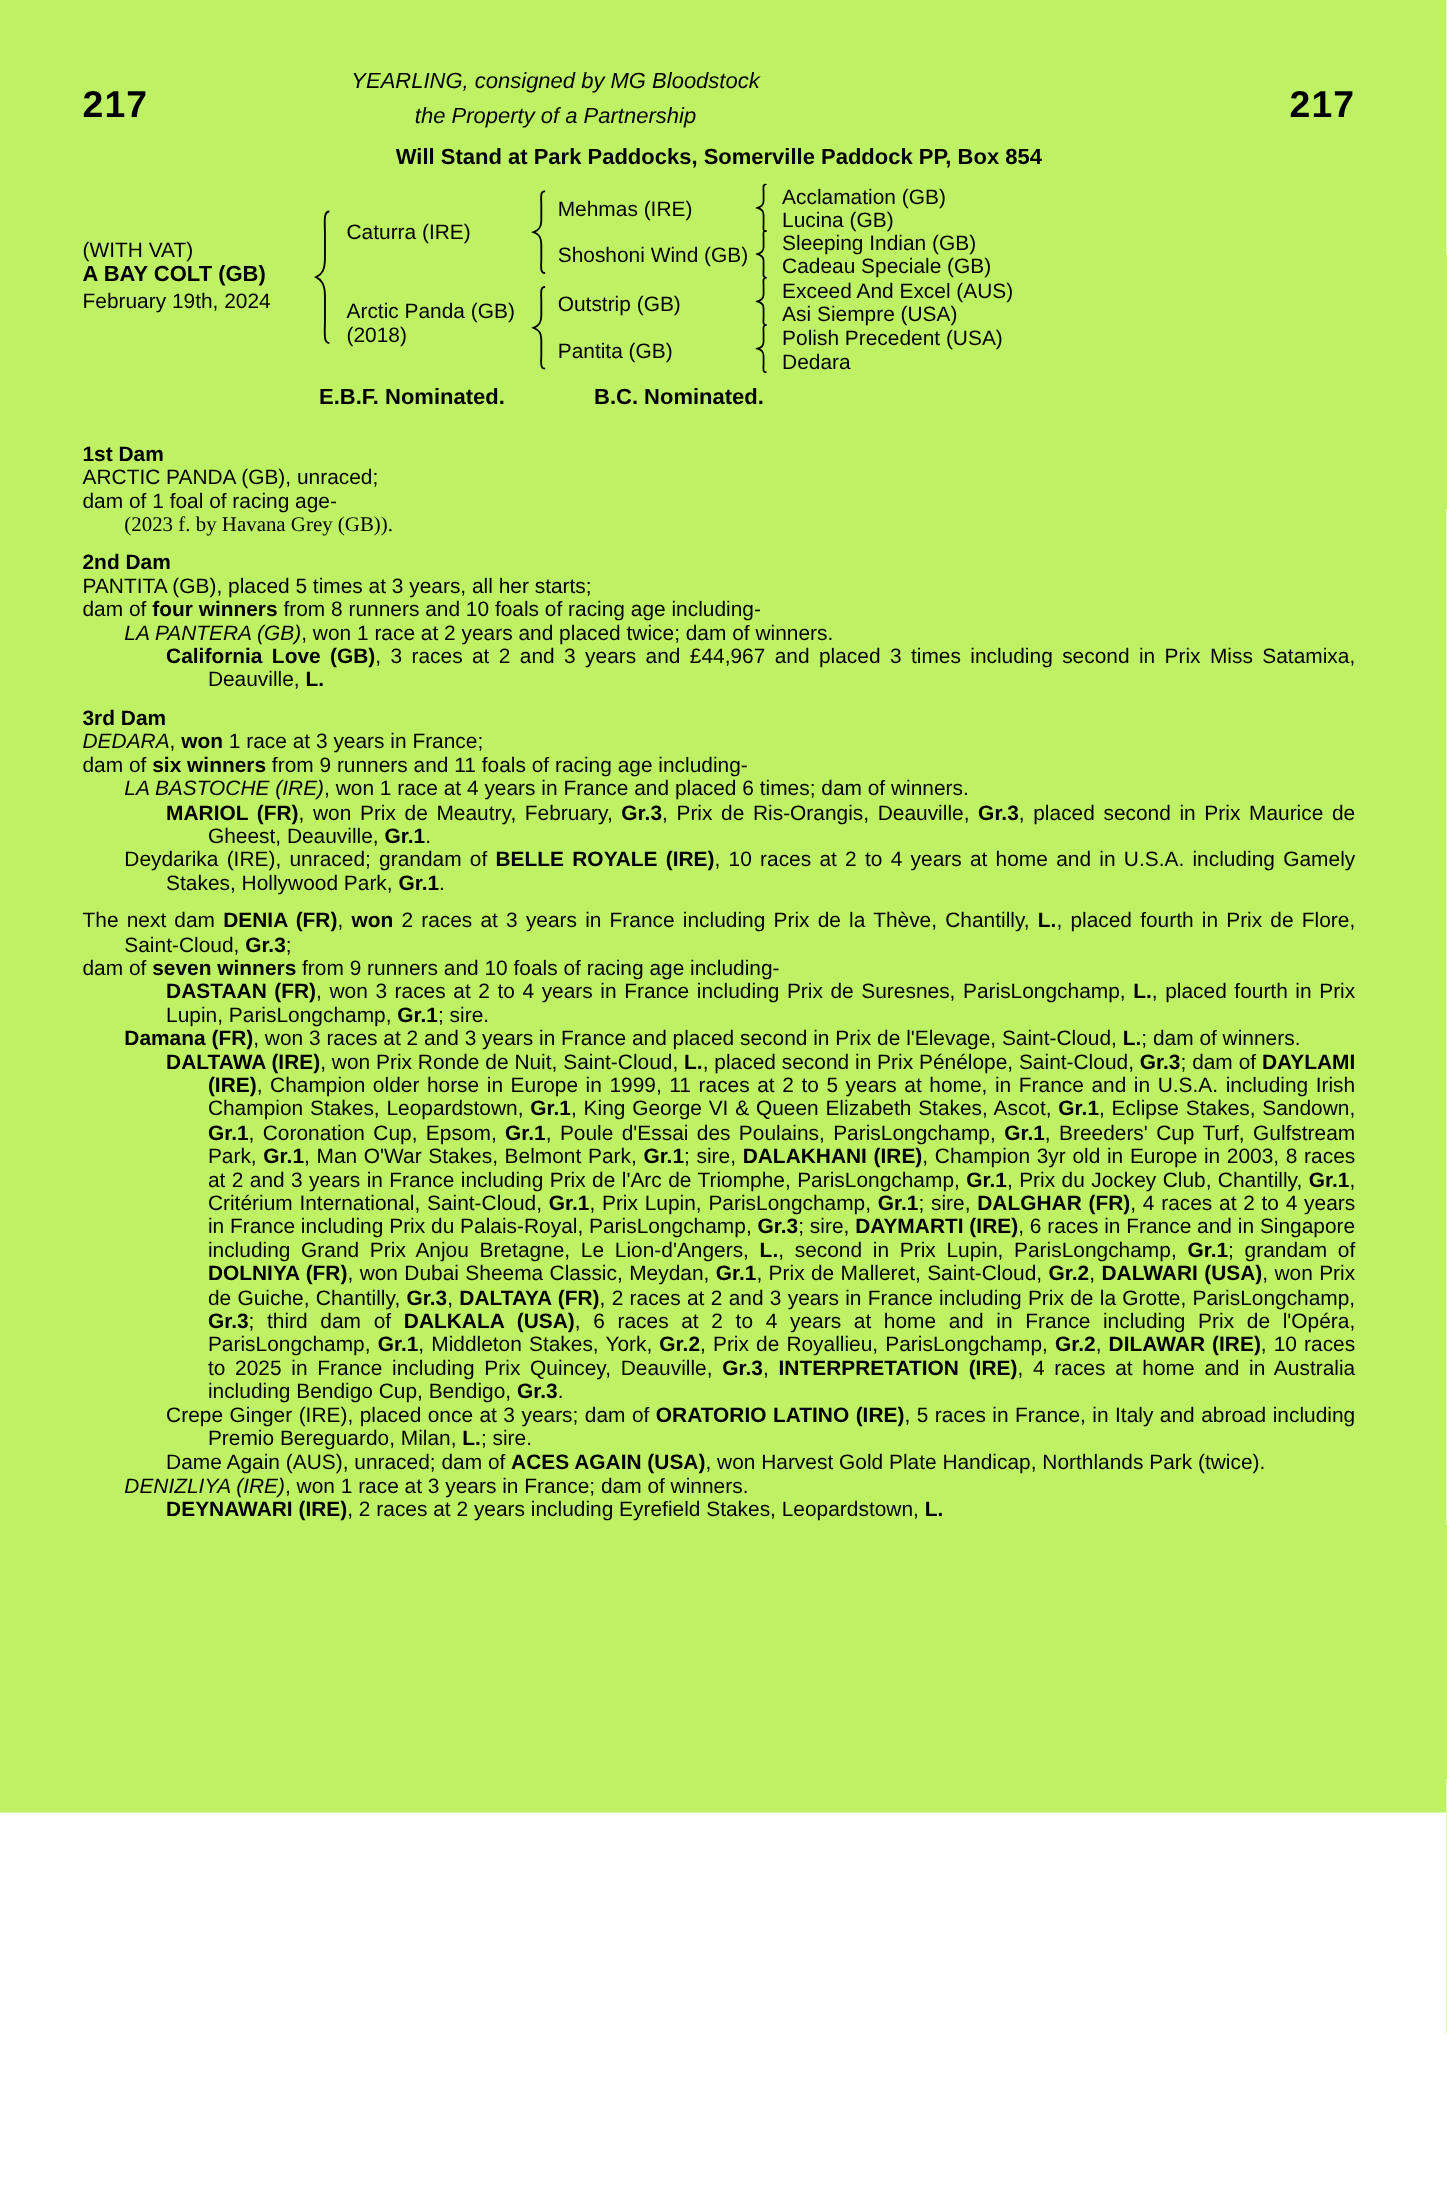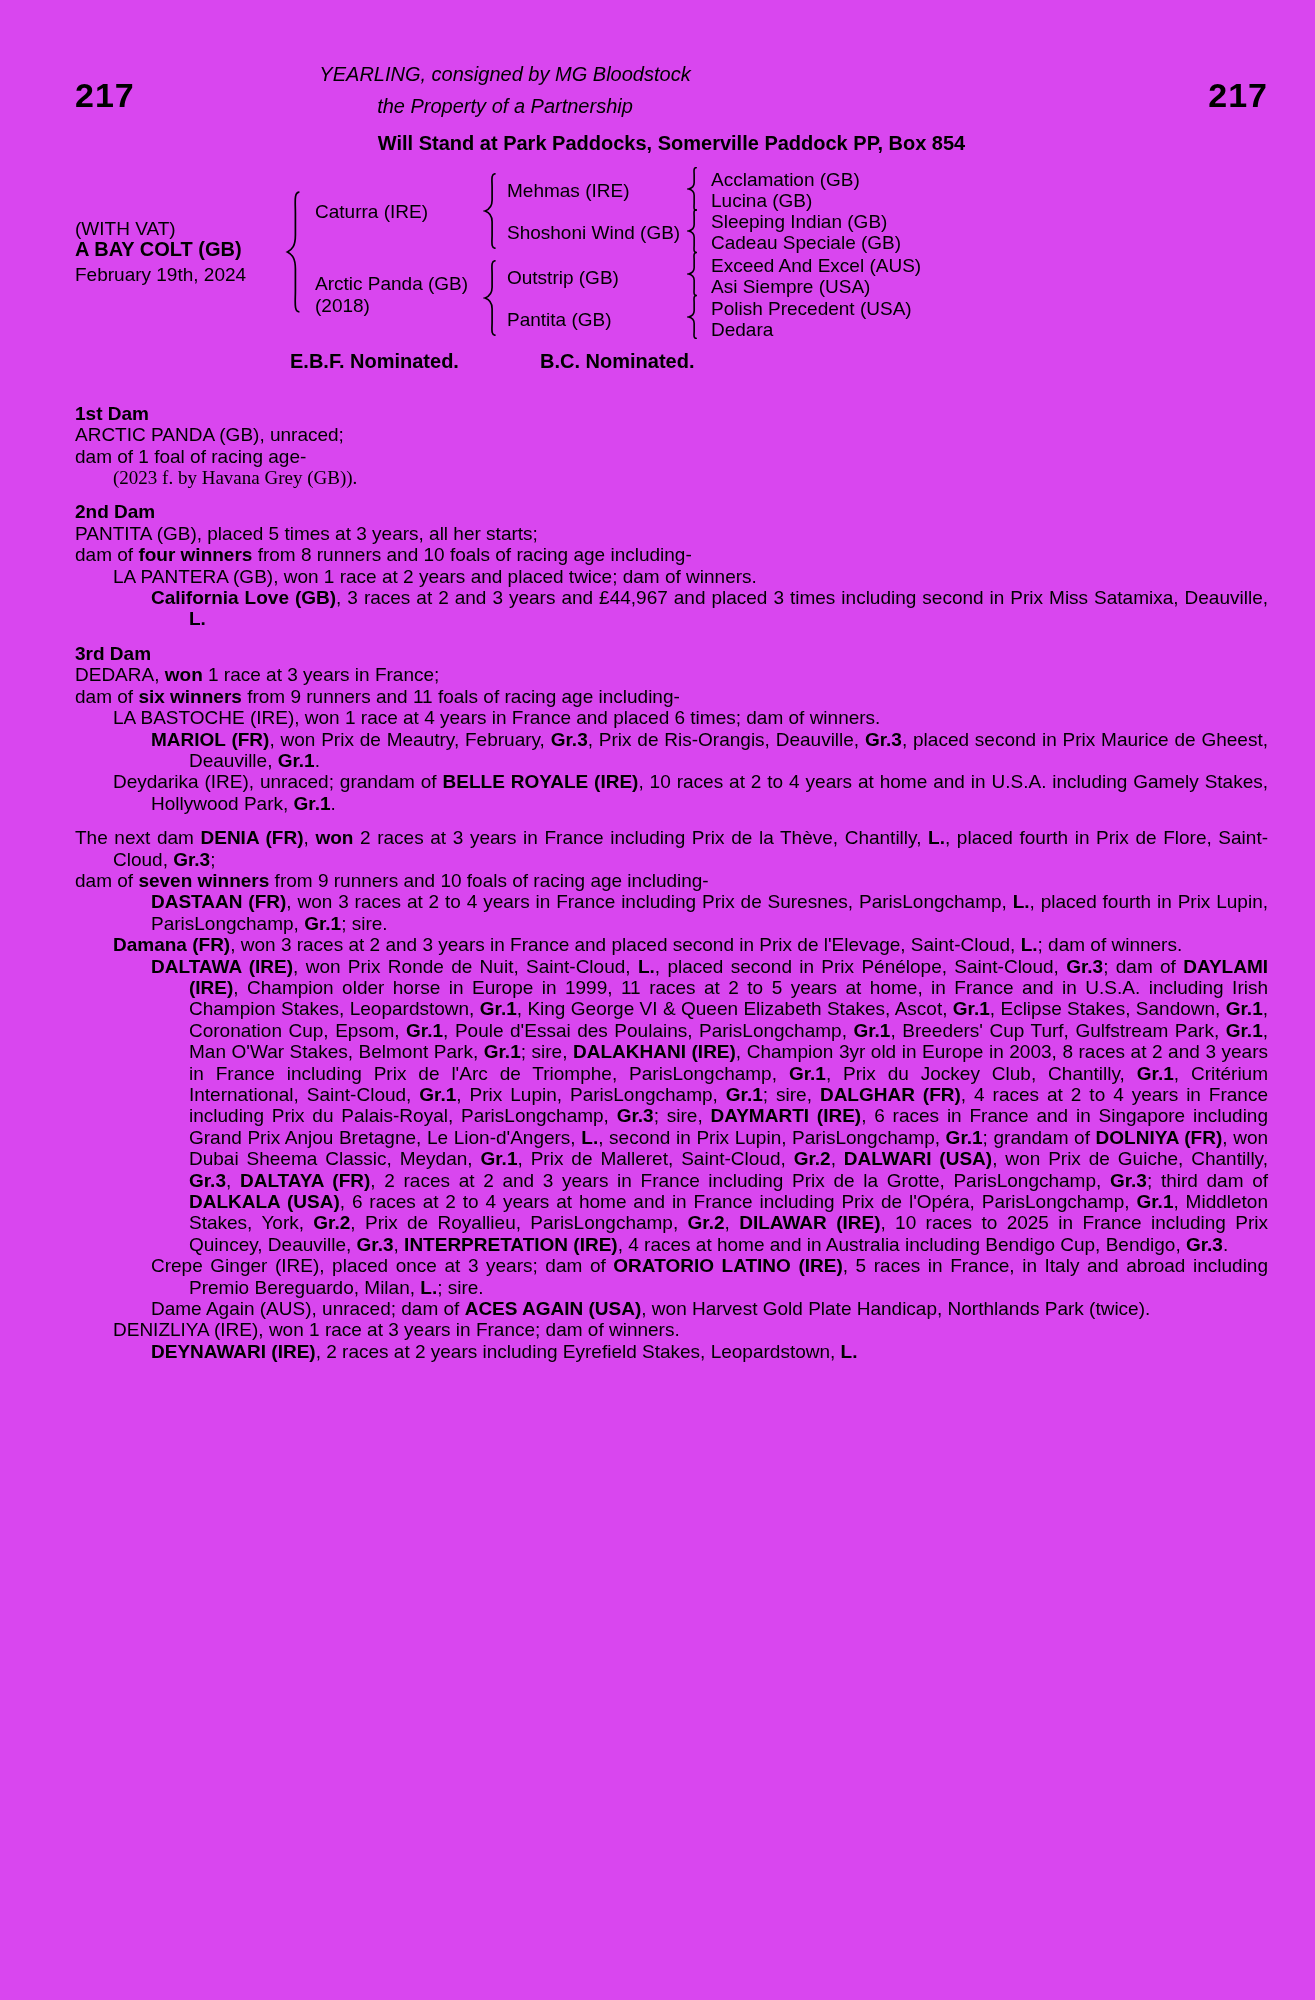--- a/index.html
+++ b/index.html
@@ -1,29 +1,29 @@
 <!DOCTYPE html>
 <html><head>
 <meta charset="utf-8">
 <style>
   html,body{margin:0;padding:0;background:#ffffff;}
   .page{
     position:relative;
-    width:1315px;height:2000px;
+    width:1315px;height:1648px;
     margin:0 auto;
-    background:#d946ef;
+    background:#bef264;
     color:#000;
     font-family:"Liberation Sans","DejaVu Sans",sans-serif;
     font-size:19px;line-height:21.4px;
     box-sizing:border-box;
-    padding:64px 47px 0 75px;
+    padding:64px 83px 0 75px;
     overflow:hidden;
   }
   .b,.st-b{font-weight:700;}
-  .i,.st-i{}
+  .i,.st-i{font-style:italic;}
   
   .center-col{width:860px;text-align:center;}
   .hdr-consign{font-style:italic;font-size:20px;}
   .hdr-row{position:relative;height:42px;margin-top:2px;}
   .lot{position:absolute;top:-2px;font-size:34px;font-weight:700;letter-spacing:1px;}
   .lot-left{left:0;}
   .lot-right{right:0;}
   .hdr-prop{font-style:italic;font-size:20px;padding-top:9px;}
   .stand-line{font-weight:700;font-size:20px;margin-top:4px;text-align:center;}
   

